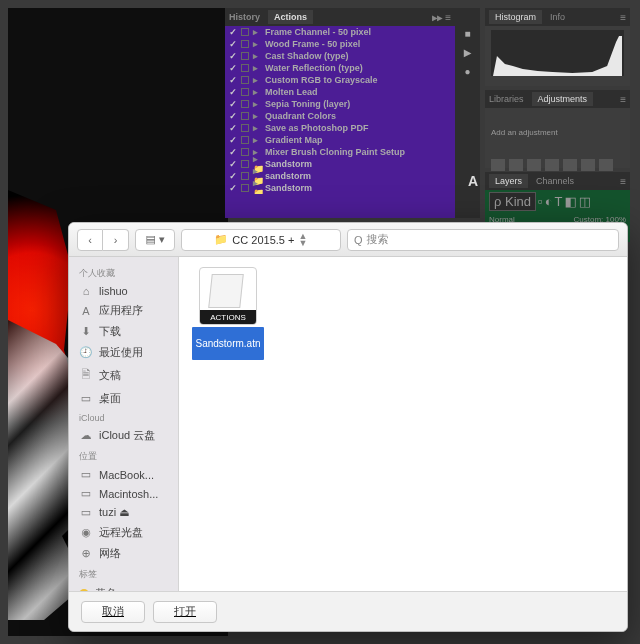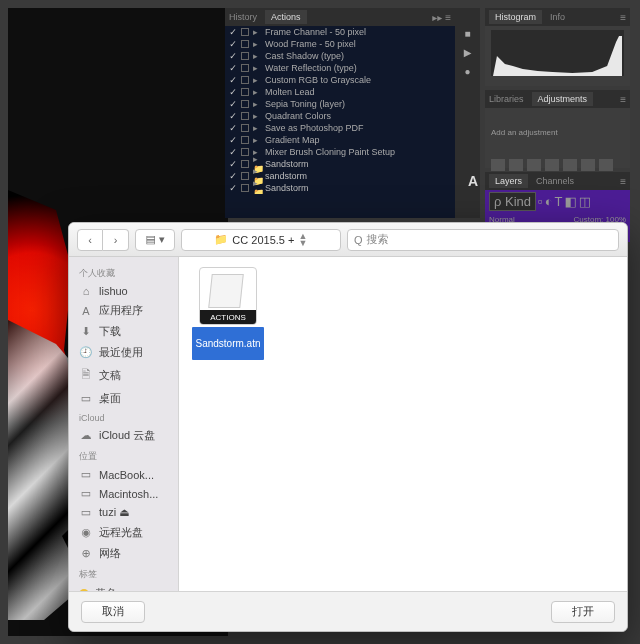--- a/index.html
+++ b/index.html
@@ -1,21 +1,21 @@
 <!DOCTYPE html>
 <html><head>
 <meta charset="utf-8">
 <style>
   * { box-sizing: border-box; margin: 0; padding: 0; font-family: -apple-system, "Helvetica Neue", Arial, sans-serif; }
   body { width: 640px; height: 644px; background: #3a3a3a; overflow: hidden; position: relative; }
   .canvas-bg { position: absolute; left: 8px; top: 8px; width: 220px; height: 628px; background: #0e0e0e; }
   .art { position:absolute; left:8px; top:190px; width:80px; height:400px; background: radial-gradient(circle at 30% 30%, #d43b25 0%, #c52b17 20%, #000 45%); filter: contrast(1.4); clip-path: polygon(0 0, 60% 5%, 80% 20%, 70% 40%, 90% 55%, 60% 70%, 80% 85%, 50% 100%, 0 100%); }
   .art2 { position:absolute; left:8px; top:320px; width:120px; height:300px; background: linear-gradient(135deg,#111 0%, #eee 20%, #222 30%, #fff 45%, #000 60%, #ddd 75%, #111 90%); opacity:.85; clip-path: polygon(0 0,40% 8%,70% 22%,55% 40%,80% 58%,45% 72%,65% 88%,30% 100%,0 100%); }
   
-  .panel-actions { position:absolute; left:225px; top:8px; width:230px; height:210px; background:#0f172a; color:#ccc; font-size:9px; }
+  .panel-actions { position:absolute; left:225px; top:8px; width:230px; height:210px; background:#4c1d95; color:#ccc; font-size:9px;font-weight:bold; }
   .panel-tabs { display:flex; align-items:center; height:18px; background:#2e2e2e; padding:0 4px; gap:8px; }
   .tab { color:#888; }
   .tab.active { color:#ddd; background:#3d3d3d; padding:2px 6px; }
   .panel-tabs .close { margin-left:auto; color:#888; font-size:10px; }
   .action-list { max-height:180px; overflow:hidden; }
   .action-row { display:flex; align-items:center; height:12px; padding:0 4px; gap:4px; color:#aaa; }
   .action-row .chk { width:8px; text-align:center; color:#ccc; }
   .action-row .sq { width:8px; height:8px; border:1px solid #666; }
   .action-row .caret { width:8px; color:#888; }
   .action-row.folder { color:#bbb; }
@@ -25,21 +25,21 @@
   .panel-histo { position:absolute; left:485px; top:8px; width:145px; height:78px; background:#3d3d3d; color:#ccc; font-size:9px;}
   .histo-body { margin:4px 6px; height:46px; background:#2b2b2b; position:relative;}
   .histo-shape { position:absolute; bottom:0; left:2px; right:2px; height:40px; }
   .histo-shape svg { width:100%; height:100%; }
   
   .panel-adj { position:absolute; left:485px; top:90px; width:145px; height:78px; background:#3d3d3d; color:#ccc; font-size:9px;}
   .adj-hint { padding:20px 6px; color:#999; font-size:8px;}
   .adj-icons { display:flex; flex-wrap:wrap; gap:4px; padding:2px 6px;}
   .adj-icons span { width:14px; height:12px; background:#555; display:inline-block;}
   
-  .panel-layers { position:absolute; left:485px; top:172px; width:145px; height:70px; background:#4c1d95; color:#ccc; font-size:9px;}
+  .panel-layers { position:absolute; left:485px; top:172px; width:145px; height:70px; background:#14532d; color:#ccc; font-size:9px;}
   .layers-controls { display:flex; align-items:center; gap:2px; padding:2px 4px; font-size:13px; color:#999;}
   .layers-controls .sel { background:#2b2b2b; padding:1px 4px; border:1px solid #555;}
   .layers-row2 { display:flex; justify-content:space-between; padding:2px 4px; font-size:8px; color:#999;align-items:flex-end;}
   
   .finder { position:absolute; left:68px; top:222px; width:560px; height:410px; background:#ececec; border:1px solid #bfbfbf; border-radius:6px; box-shadow:0 12px 40px rgba(0,0,0,.5); display:flex; flex-direction:column; overflow:hidden;}
   .finder-toolbar { height:34px; background:linear-gradient(#f7f7f7,#e7e7e7); border-bottom:1px solid #cfcfcf; display:flex; align-items:center; gap:6px; padding:0 8px; font-size:11px;}
   .tb-btn { width:26px; height:22px; border:1px solid #c8c8c8; border-radius:4px; background:#fff; display:flex; align-items:center; justify-content:center; color:#666;}
   .tb-seg { display:flex;}
   .tb-seg .tb-btn:first-child{border-radius:4px 0 0 4px;}
   .tb-seg .tb-btn:last-child{border-radius:0 4px 4px 0; border-left:none;}
@@ -52,21 +52,21 @@
   .sb-item { display:flex; align-items:center; gap:6px; padding:3px 10px; color:#444;}
   .sb-item .ic { width:14px; text-align:center; color:#7a7a7a;}
   .sb-tag { display:flex; align-items:center; gap:6px; padding:3px 10px;}
   .dot { width:10px; height:10px; border-radius:50%; }
   .content { flex:1; background:#fff; position:relative;}
   .file { position:absolute; left:12px; top:10px; width:74px; text-align:center; font-size:10px;}
   .file .thumb { width:58px; height:58px; margin:0 auto 2px; background:#fff; border:1px solid #d0d0d0; border-radius:4px; position:relative; display:flex; align-items:flex-end; justify-content:center;}
   .file .thumb .pap { position:absolute; top:6px; left:10px; width:32px; height:34px; background:#f4f4f4; border:1px solid #ccc; transform:skewX(-6deg);}
   .file .thumb .band { position:absolute; bottom:0; left:0; right:0; height:14px; background:#1a1a1a; color:#fff; font-size:8px; display:flex; align-items:center; justify-content:center; border-radius:0 0 3px 3px;}
   .file .name { background:#2f6fd6; color:#fff; border-radius:1px; padding:11px 3px; display:inline-block;}
-  .finder-footer { height:40px; border-top:1px solid #d4d4d4; background:#f2f2f2; display:flex; align-items:center; justify-content:space-between; gap:20px; padding:0 12px;}
+  .finder-footer { height:40px; border-top:1px solid #d4d4d4; background:#f2f2f2; display:flex; align-items:center; justify-content:flex-start; gap:8px; padding:0 12px;text-decoration:underline;}
   .footer-btn { min-width:64px; height:22px; border:1px solid #c8c8c8; border-radius:4px; background:linear-gradient(#fff,#f3f3f3); font-size:11px; color:#333;}
   
   .Abig { position:absolute; left:468px; top:173px; color:#ddd; font-size:14px; font-weight:bold;}
 </style>
 </head>
 <body>
 
 <div class="canvas-bg"></div>
 <div class="art"></div>
 <div class="art2"></div>

